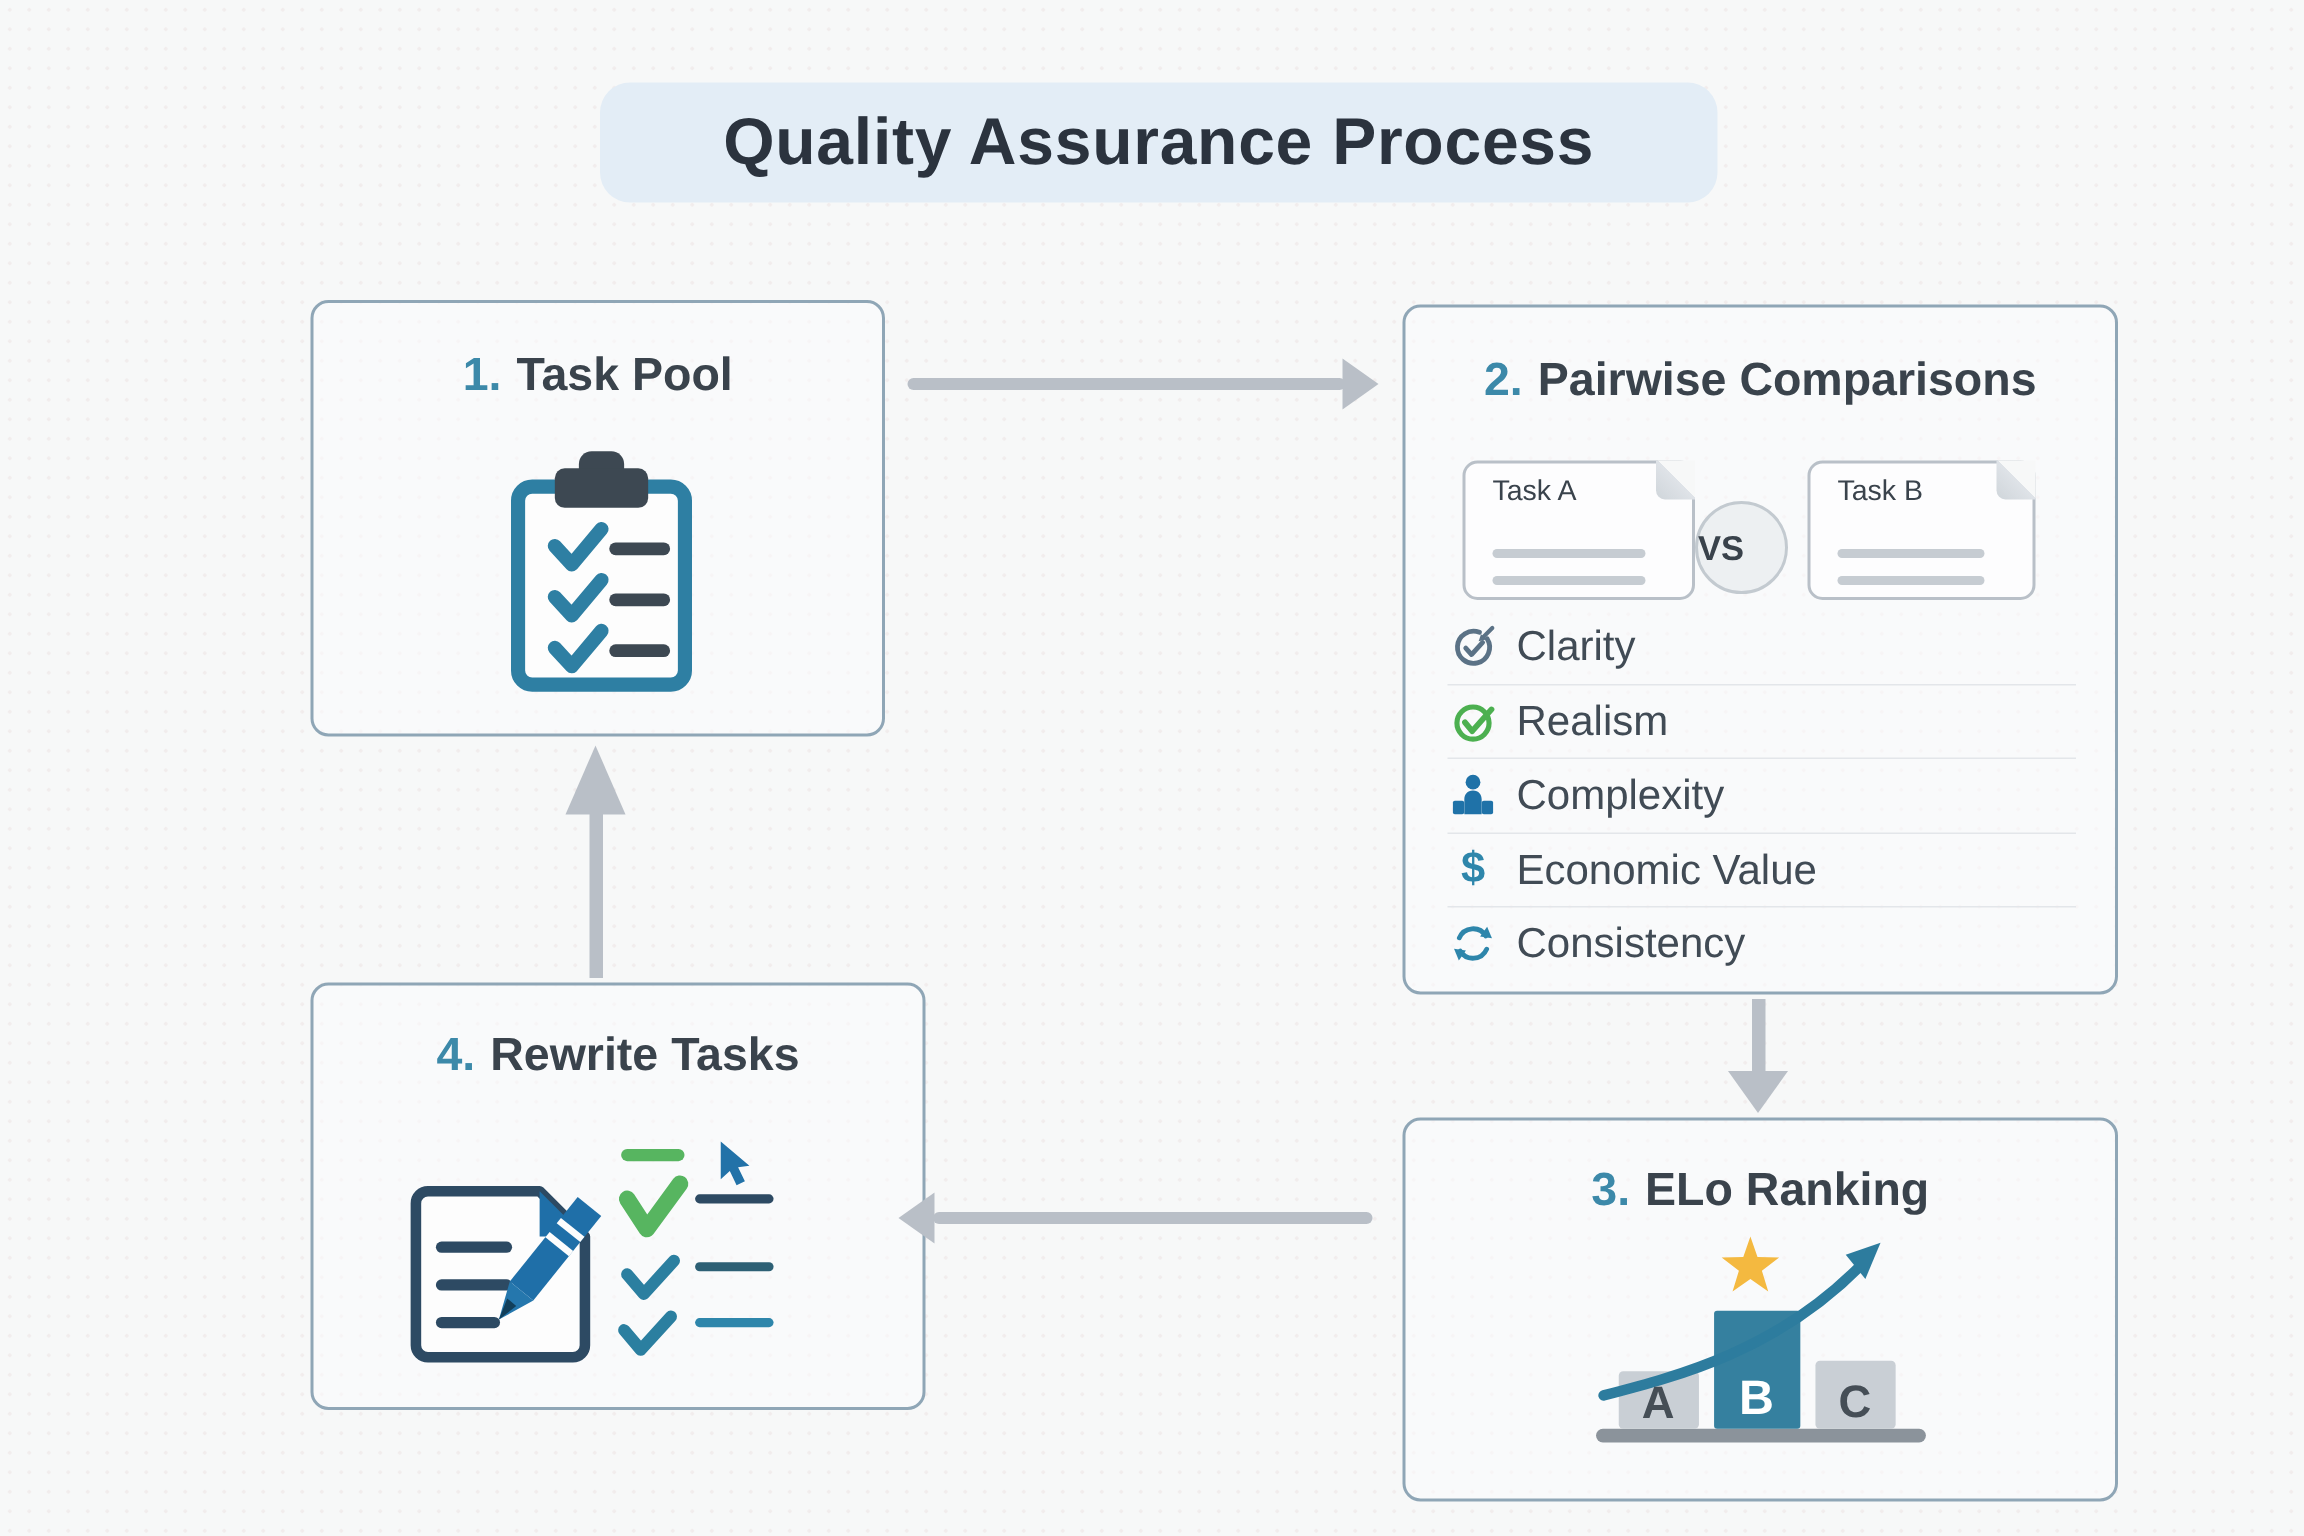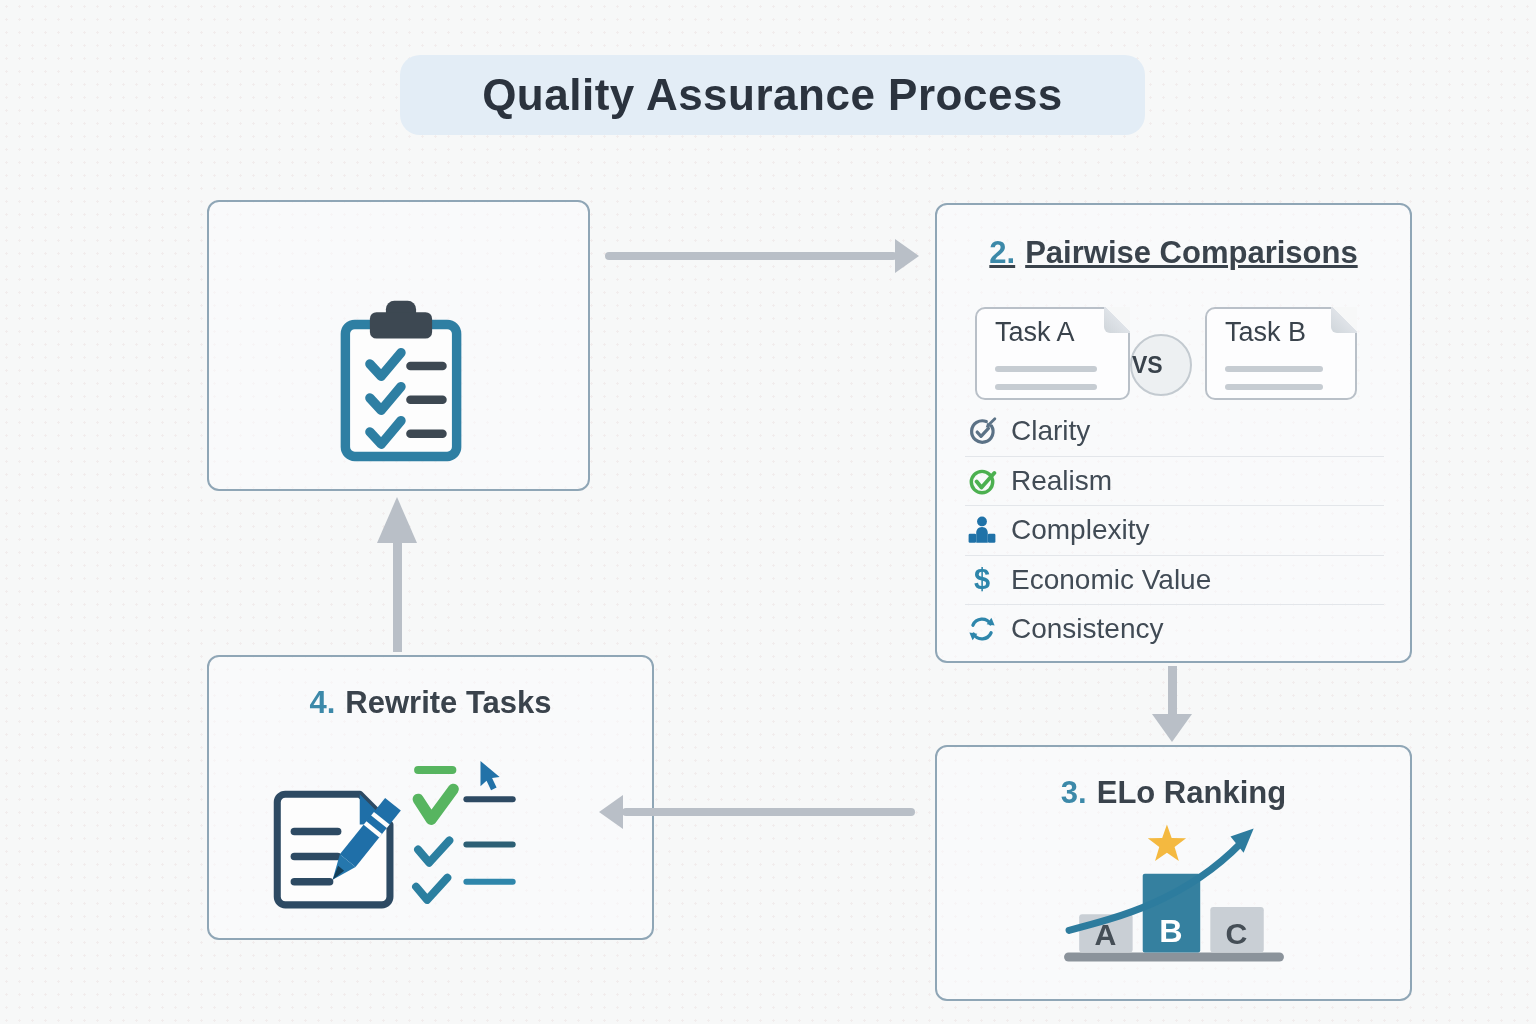--- a/index.html
+++ b/index.html
@@ -29,41 +29,41 @@
     box-sizing:border-box;
   }
   .box-heading{
     position:absolute;left:0;right:0;text-align:center;
     font-size:31px;font-weight:bold;color:#3a434c;white-space:nowrap;
   }
   .box-heading .num{color:#3c89a9;margin-right:10px;}
   #box-task-pool{left:207px;top:200px;width:383px;height:291px;}
   #box-pairwise{left:935px;top:203px;width:477px;height:460px;}
   #box-elo{left:935px;top:745px;width:477px;height:256px;}
-  #box-rewrite{left:207px;top:655px;width:447px;height:285px;}
+  #box-rewrite{left:207px;top:655px;width:410px;height:285px;}
   #box-task-pool .box-heading{top:30px;}
-  #box-pairwise .box-heading{top:30px;text-decoration:underline;}
+  #box-pairwise .box-heading{top:30px;}
   #box-elo .box-heading{top:28px;}
   #box-rewrite .box-heading{top:28px;}
 
   .icon-center{position:absolute;}
 
   
   .cards-row{position:absolute;left:0;top:100px;width:100%;height:100px;}
   .task-card{
     position:absolute;top:2px;height:93px;background:#fdfdfe;
     border:2.5px solid #b9c0c8;border-radius:10px;box-sizing:border-box;
   }
   .task-card .fold{
     position:absolute;right:-2px;top:-2px;width:26px;height:26px;
     background:linear-gradient(225deg,#f7f8f8 48%,#dfe3e8 48%, #cfd5da 100%);
     border-bottom-left-radius:6px;
   }
   .task-card .card-title{
-    position:absolute;left:18px;top:8px;font-size:27px;color:#3a434c;font-weight:500;
+    position:absolute;left:18px;top:8px;font-size:19px;color:#3a434c;font-weight:500;
   }
   .task-card .line{
     position:absolute;left:18px;height:6px;border-radius:3px;background:#c6ccd2;
   }
   #card-a{left:38px;width:155px;}
   #card-b{left:268px;width:152px;text-align:center;}
   .vs-circle{
     position:absolute;left:193px;top:129px;width:62px;height:62px;border-radius:50%;
     background:#edf0f2;border:2px solid #c3cad0;box-sizing:border-box;
     display:flex;align-items:center;justify-content:flex-start;
@@ -95,20 +95,23 @@
 </head>
 <body>
 
 <div id="stage">
 
   <div class="title-band">
     <h1>Quality Assurance Process</h1>
   </div>
 
   <div class="box" id="box-task-pool">
+    <div class="box-heading">
+      <span class="num">1.</span><span>Task Pool</span>
+    </div>
     <svg class="icon-center" style="left:126px;top:95px" width="132" height="168" viewBox="0 0 140 176">
       <rect x="11" y="28" width="118" height="140" rx="10" fill="#fdfdfd" stroke="#2e7fa3" stroke-width="10"></rect>
       <rect x="54" y="3" width="32" height="26" rx="9" fill="#3d4852"></rect>
       <rect x="37" y="15" width="66" height="28" rx="7" fill="#3d4852"></rect>
       <g stroke="#2e7fa3" stroke-width="10" fill="none" stroke-linecap="round" stroke-linejoin="round">
         <path d="M37 70 l12 13 l21 -25"></path>
         <path d="M37 106 l12 13 l21 -25"></path>
         <path d="M37 142 l12 13 l21 -25"></path>
       </g>
       <g stroke="#3d4852" stroke-width="9" stroke-linecap="round">

